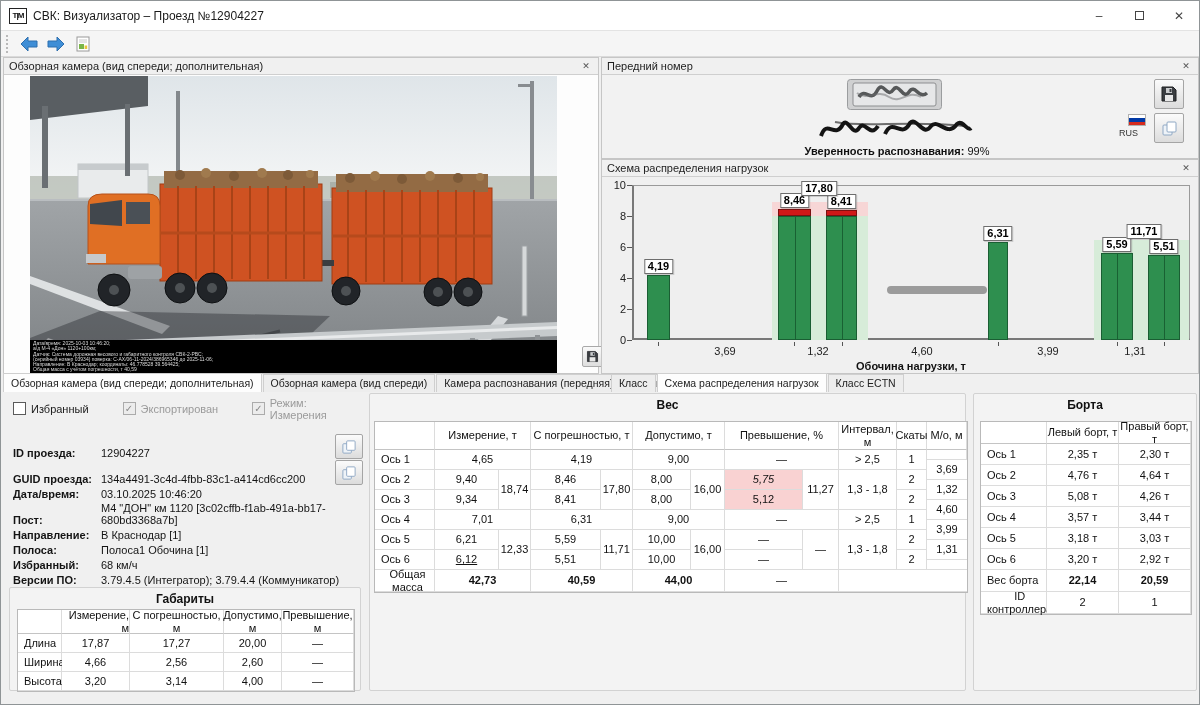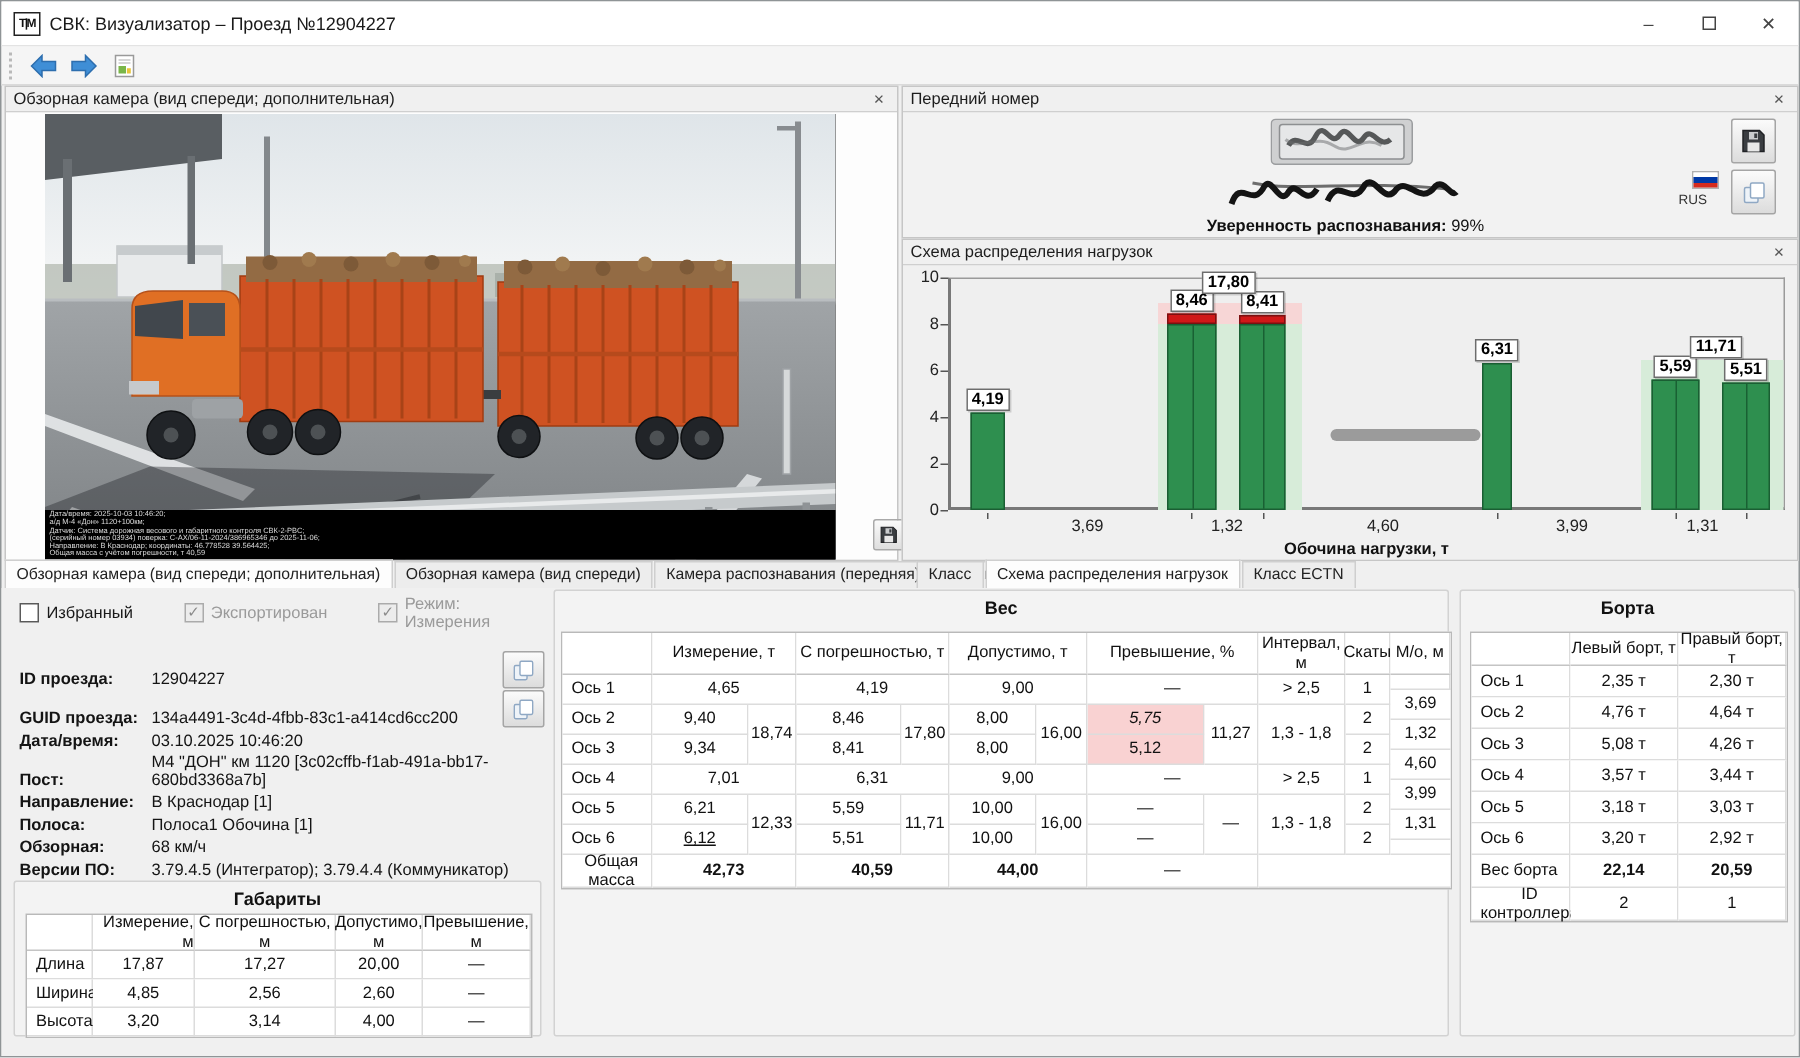--- a/index.html
+++ b/index.html
@@ -437,21 +437,21 @@
           </div>
           <div class="drow" style="height: 15px;">
             <span class="dlabel">Направление:</span>
             <span class="dval">В Краснодар [1]</span>
           </div>
           <div class="drow" style="height: 15px;">
             <span class="dlabel">Полоса:</span>
             <span class="dval">Полоса1  Обочина [1]</span>
           </div>
           <div class="drow" style="height: 15px;">
-            <span class="dlabel">Обзорная:</span>
+            <span class="dlabel">Избранный:</span>
             <span class="dval">68 км/ч</span>
           </div>
           <div class="drow" style="height: 15px;">
             <span class="dlabel">Версии ПО:</span>
             <span class="dval">3.79.4.5 (Интегратор); 3.79.4.4 (Коммуникатор)</span>
           </div>
         </div>
     </div>
 
     <div class="gbox" id="dims-box">
@@ -461,21 +461,21 @@
           <div class="gc hdr" style="grid-area: 1 / 2 / span 1 / span 1; text-align: right;">Измерение, м</div>
           <div class="gc hdr" style="grid-area: 1 / 3 / span 1 / span 1;">С погрешностью, м</div>
           <div class="gc hdr" style="grid-area: 1 / 4 / span 1 / span 1;">Допустимо, м</div>
           <div class="gc hdr" style="grid-area: 1 / 5 / span 1 / span 1;">Превышение, м</div>
           <div class="gc lbl" style="grid-area: 2 / 1 / span 1 / span 1;">Длина</div>
           <div class="gc " style="grid-area: 2 / 2 / span 1 / span 1;">17,87</div>
           <div class="gc " style="grid-area: 2 / 3 / span 1 / span 1;">17,27</div>
           <div class="gc " style="grid-area: 2 / 4 / span 1 / span 1;">20,00</div>
           <div class="gc " style="grid-area: 2 / 5 / span 1 / span 1;">—</div>
           <div class="gc lbl" style="grid-area: 3 / 1 / span 1 / span 1;">Ширина</div>
-          <div class="gc " style="grid-area: 3 / 2 / span 1 / span 1;">4,85</div>
+          <div class="gc " style="grid-area: 3 / 2 / span 1 / span 1;">4,66</div>
           <div class="gc " style="grid-area: 3 / 3 / span 1 / span 1;">2,56</div>
           <div class="gc " style="grid-area: 3 / 4 / span 1 / span 1;">2,60</div>
           <div class="gc " style="grid-area: 3 / 5 / span 1 / span 1;">—</div>
           <div class="gc lbl" style="grid-area: 4 / 1 / span 1 / span 1;">Высота</div>
           <div class="gc " style="grid-area: 4 / 2 / span 1 / span 1;">3,20</div>
           <div class="gc " style="grid-area: 4 / 3 / span 1 / span 1;">3,14</div>
           <div class="gc " style="grid-area: 4 / 4 / span 1 / span 1;">4,00</div>
           <div class="gc " style="grid-area: 4 / 5 / span 1 / span 1;">—</div>
         </div>
     </div>

